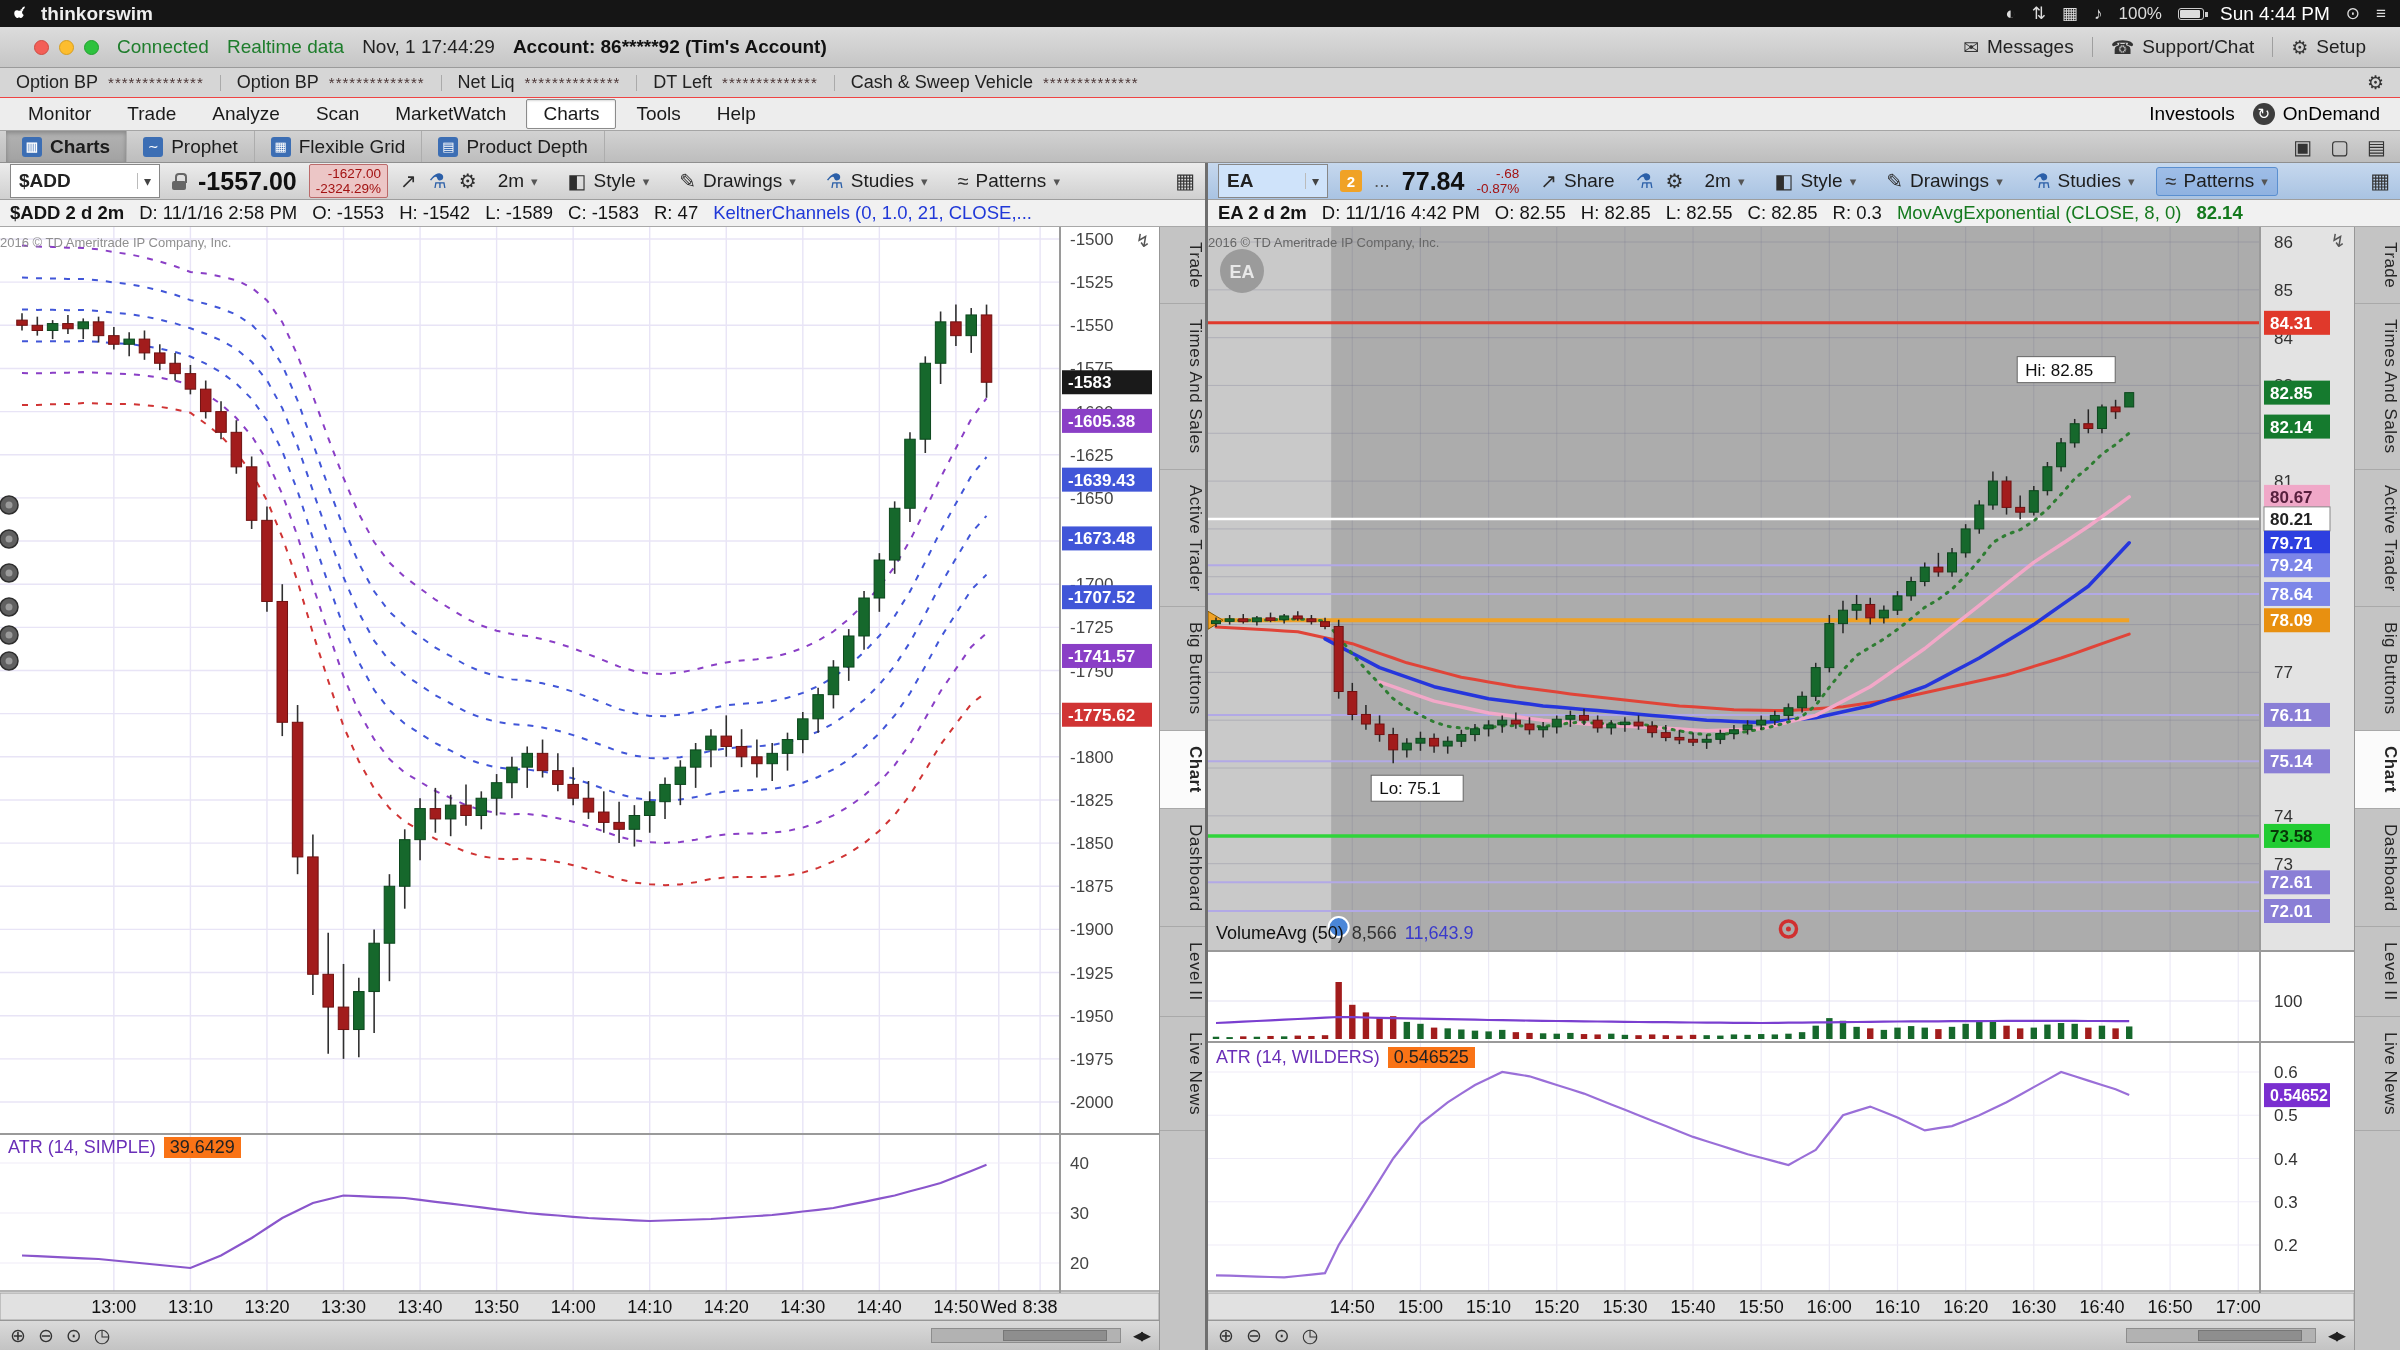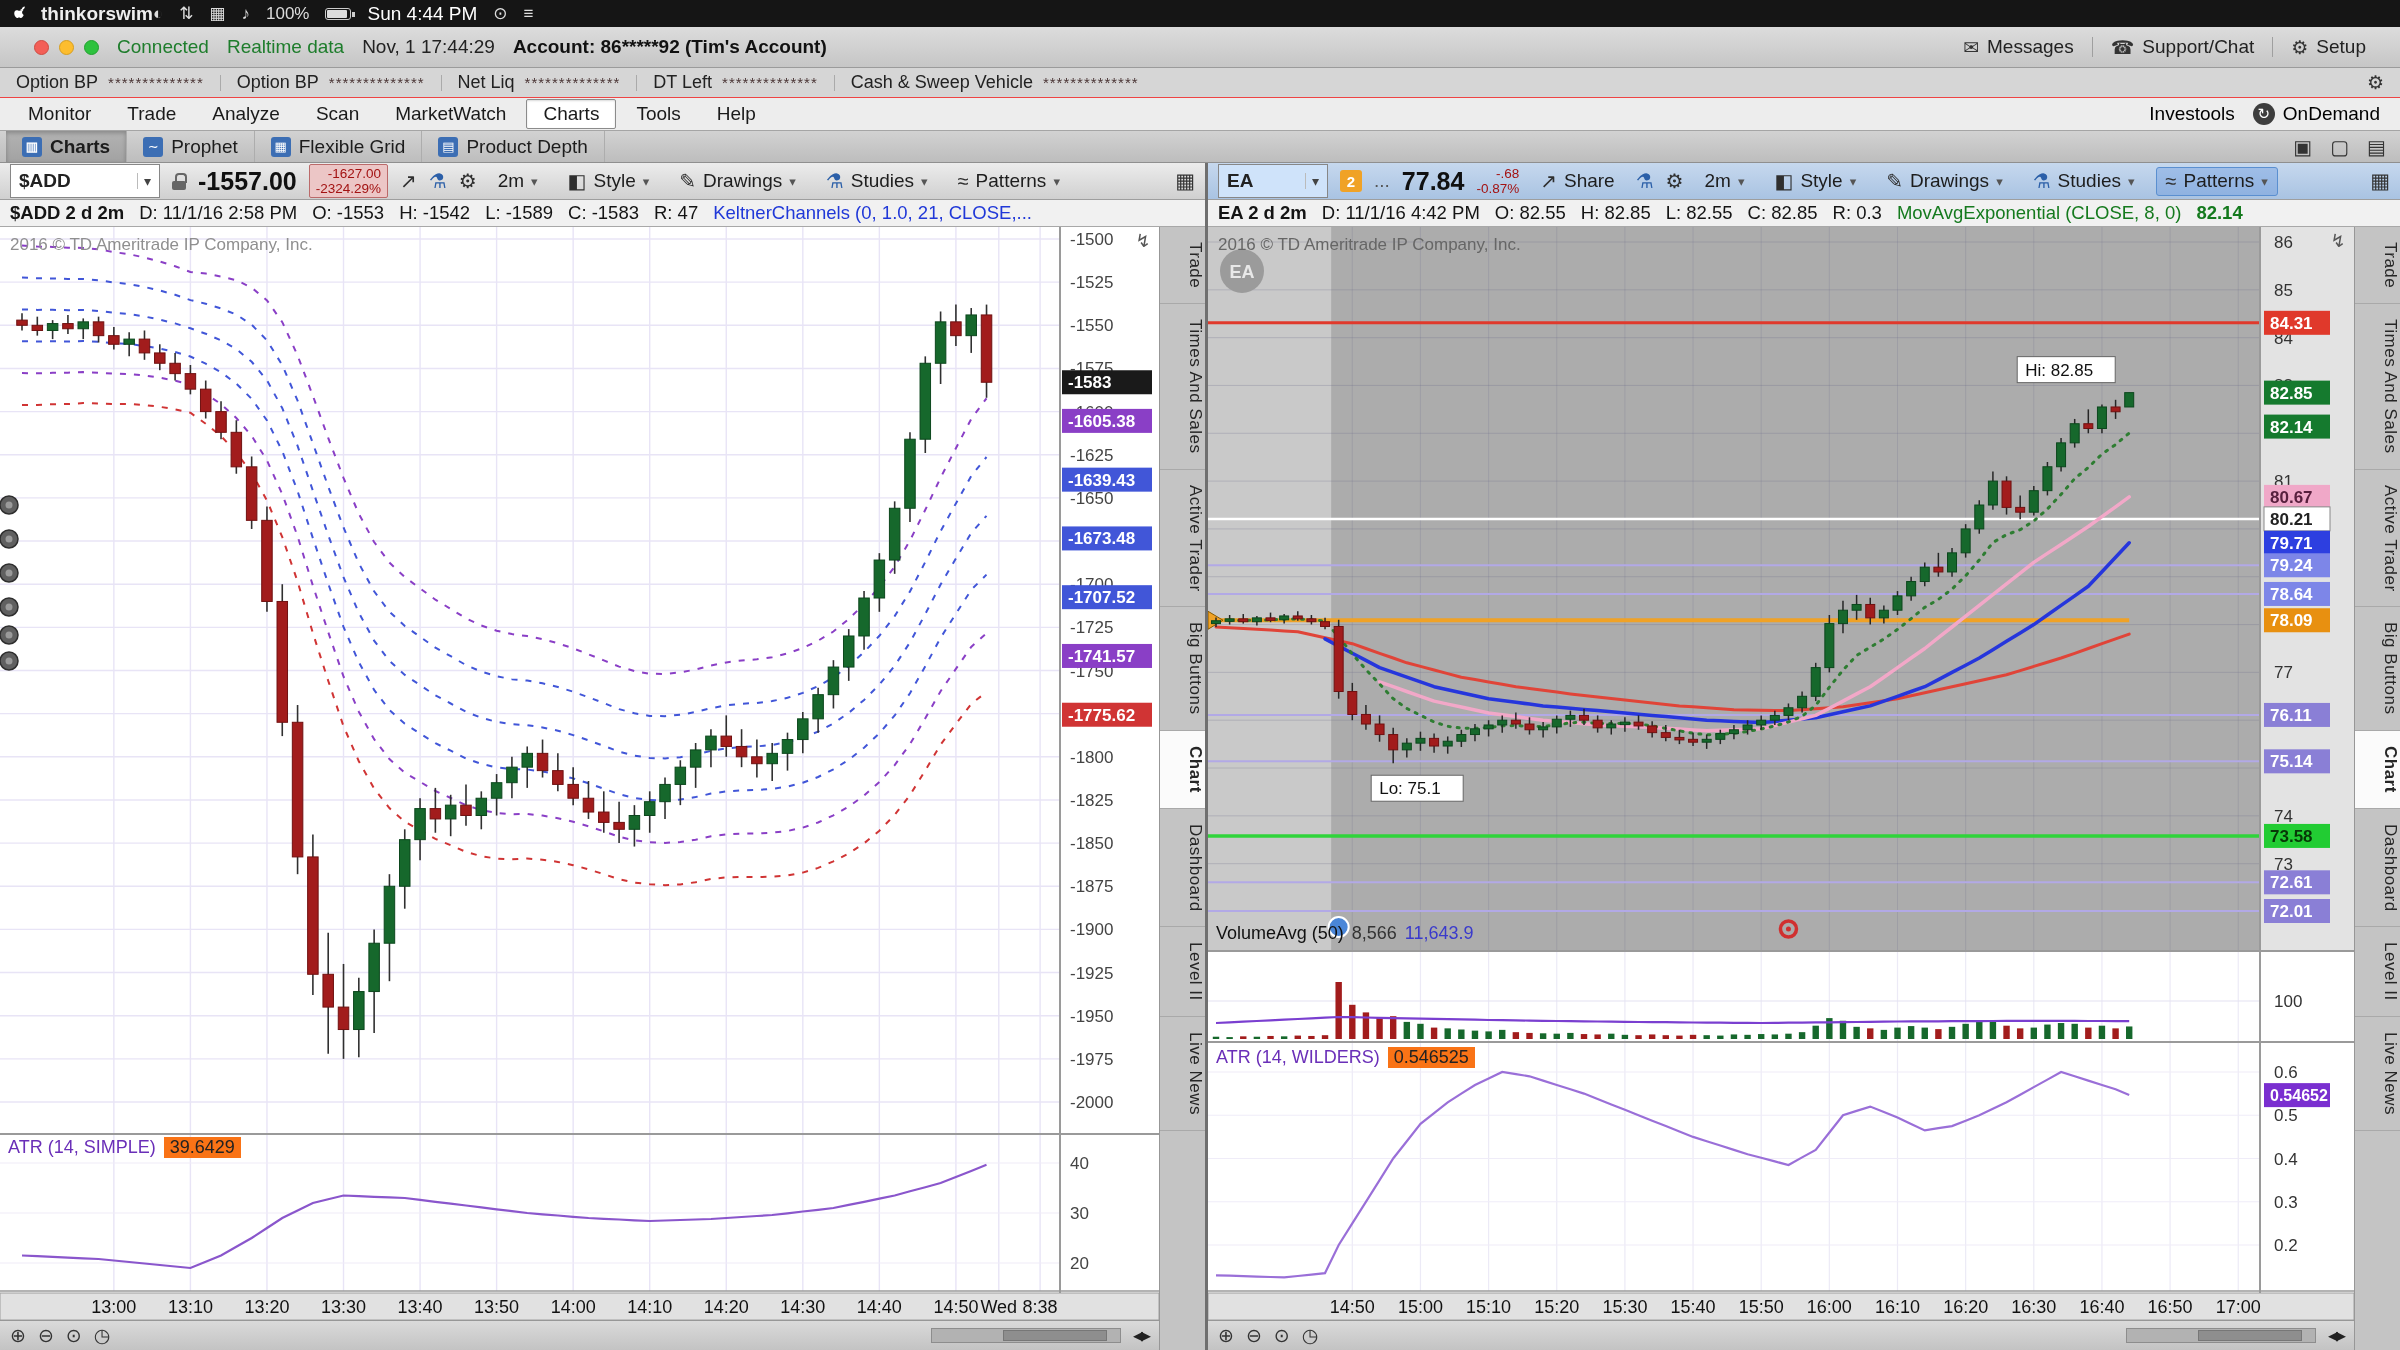--- a/index.html
+++ b/index.html
@@ -1,19 +1,19 @@
 <!DOCTYPE html>
 <html><head>
 <meta charset="utf-8">
 <style>
 *{box-sizing:border-box;margin:0;padding:0}
 html,body{width:2400px;height:1350px}
 body{font-family:"Liberation Sans",sans-serif;background:#bfbfbf;overflow:hidden;position:relative}
 
-.macbar{height:27px;background:#151515;display:flex;align-items:center;padding:0 14px;color:#eee}
+.macbar{height:27px;background:#151515;display:flex;align-items:center;justify-content:space-between;padding:0 14px;color:#eee}
 .mac-left{display:flex;align-items:center;gap:12px}
 .mac-app{font-weight:bold;font-size:19px}
 .mac-right{display:flex;align-items:center;gap:16px;font-size:17px;color:#ddd}
 .mac-clock{font-size:19px;color:#fff}
 .battery{position:relative;width:26px;height:12px;border:1.5px solid #ccc;border-radius:3px;display:inline-block}
 .batt-fill{position:absolute;left:1px;top:1px;bottom:1px;width:20px;background:#ddd;border-radius:1px}
 .batt-nub{position:absolute;right:-5px;top:3px;width:3px;height:5px;background:#ccc}
 
 .titlebar{height:41px;background:linear-gradient(#dcdcdc,#c6c6c6);border-bottom:1px solid #9b9b9b;display:flex;align-items:center;gap:18px;padding:0 34px;font-size:19px;color:#222}
 .tl{width:15px;height:15px;border-radius:50%;display:inline-block}
@@ -73,21 +73,21 @@
 .ohlc-title{font-weight:bold}
 .study-blue{color:#2038d8}
 .study-green{color:#157a1e}
 .study-green-val{color:#157a1e;font-weight:bold}
 .panel-body{display:flex;height:1123px}
 .panel-left-col{position:relative}
 .chart-panel.left .panel-left-col{width:1159px}
 .chart-panel.right .panel-left-col{width:1146px}
 svg{display:block}
 svg text{font-family:"Liberation Sans",sans-serif}
-.copyright-overlay{position:absolute;top:8px;left:10px;font-size:17px;color:#8f8f8f;pointer-events:none}
+.copyright-overlay{position:absolute;top:8px;left:0;font-size:13px;color:#8f8f8f;pointer-events:none}
 .chart-panel.right .copyright-overlay{color:#666}
 .pane-header{position:absolute;left:8px;display:flex;align-items:center;gap:8px;font-size:18px}
 .ind-name{color:#6a2fb8}
 .ind-value{background:#f97316;color:#222;padding:0 6px;border-radius:0}
 .vol-name{color:#111}
 .vol-v1{color:#333}
 .vol-v2{color:#3a3acc}
 .atr-left-header{top:910px}
 .vol-right-header{top:696px}
 .atr-right-header{top:820px}

